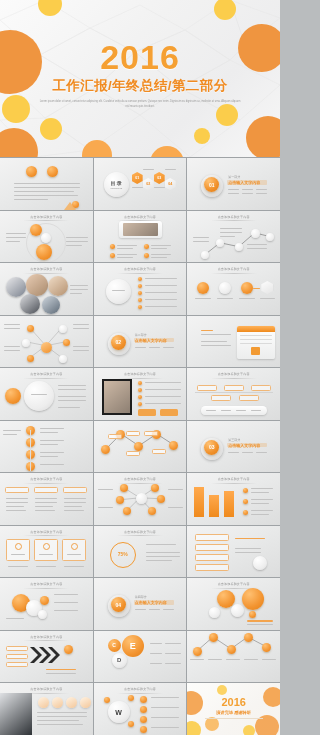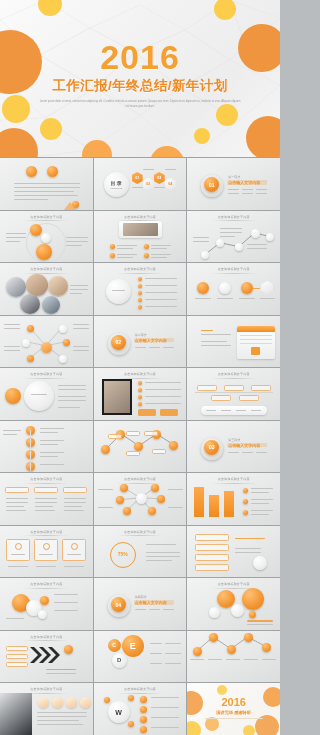--- a/index.html
+++ b/index.html
@@ -144,21 +144,21 @@
     <div class="circ" style="left:82px;top:140px;width:30px;height:30px;background:#f9a94f;"></div>
     <div class="circ" style="left:150px;top:146px;width:34px;height:34px;background:#f9a94f;"></div>
     <div class="circ" style="left:214px;top:-2px;width:22px;height:22px;background:#fbcd4b;"></div>
     <div class="circ" style="left:238px;top:24px;width:48px;height:48px;background:#ef9540;"></div>
     <div class="circ" style="left:216px;top:104px;width:22px;height:22px;background:#fbcd4b;"></div>
     <div class="circ" style="left:246px;top:116px;width:44px;height:44px;background:#ef9540;"></div>
     <div class="circ" style="left:194px;top:128px;width:16px;height:16px;background:#fbcd4b;"></div>
 
     <div class="cover-text">
       <div class="yr">2016</div>
-      <div class="sub">工作汇报/年终总结/新年计划</div>
+      <div class="sub">工作汇报/年终总结/第二部分</div>
       <div class="lorem">Lorem ipsum dolor sit amet, consectetur adipiscing elit. Curabitur vehicula accumsan pretium. Quisque nec enim. Dignissim eu dignissim ac, molestie at urna. Aliquam aliquam nisl mauris quis tincidunt.</div>
     </div>
   </div>
 
   <div class="grid">
 
     <div class="slide">
       <div class="ball ob" style="left:26px;top:8px;width:11px;height:11px;"></div>
       <div class="ball ob" style="left:47px;top:8px;width:11px;height:11px;"></div>
       <div class="txl" style="left:14px;top:25px;width:66px;"></div>

